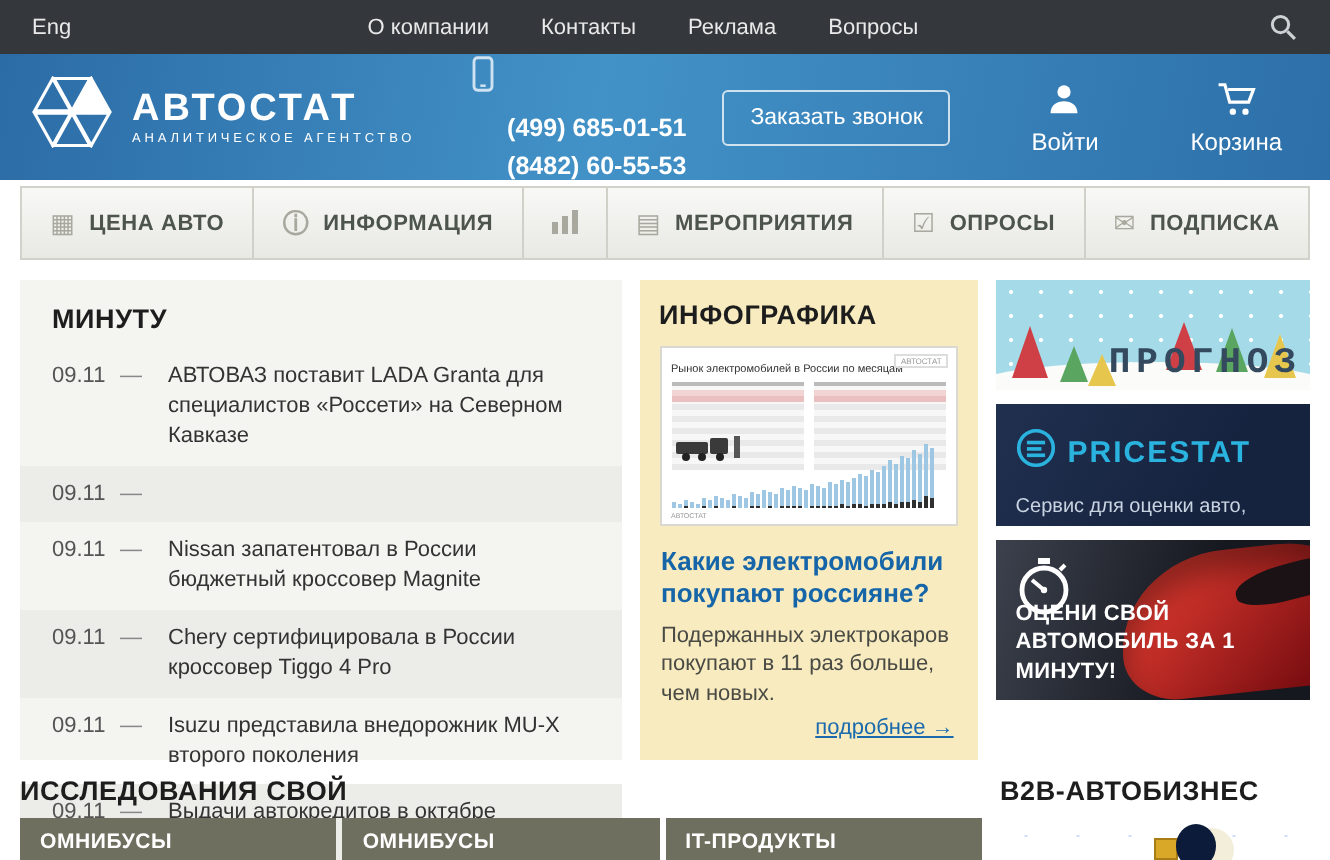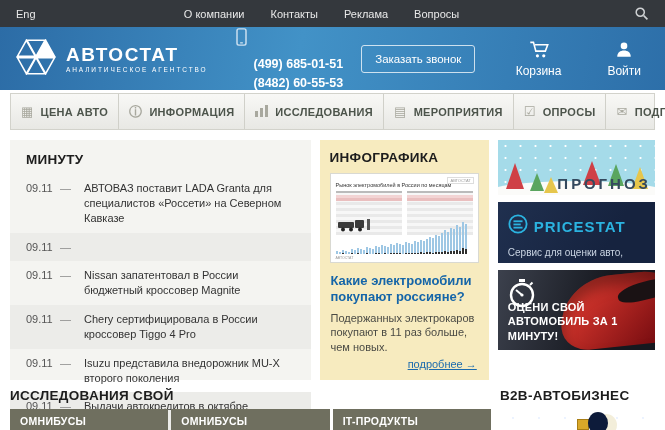--- a/index.html
+++ b/index.html
@@ -68,21 +68,21 @@
   .banner { position:relative; overflow:hidden; cursor:pointer; }
   .b1 { height:55px; background-color:#a5dbe9; background-image:radial-gradient(#ffffff 1px, rgba(255,255,255,0) 1.3px); background-size:15px 12px; }
   .b1-ground { position:absolute; bottom:-10px; left:-12px; right:-12px; height:24px; background:#fbfbf9; border-radius:50%; }
   .tree { position:absolute; width:0; height:0; border-left-style:solid; border-right-style:solid; border-bottom-style:solid; border-left-color:transparent!important; border-right-color:transparent!important; }
   .t1 { left:8px;  bottom:6px;  border-width:0 9px 26px 9px;  border-color:#cf4046; }
   .t2 { left:32px; bottom:4px;  border-width:0 7px 18px 7px;  border-color:#5aa55f; }
   .t3 { left:46px; bottom:2px;  border-width:0 7px 16px 7px;  border-color:#e6c64c; }
   .t4 { left:85px; bottom:10px; border-width:0 9px 24px 9px;  border-color:#cf4046; }
   .t5 { left:110px;bottom:9px;  border-width:0 8px 22px 8px;  border-color:#5aa55f; }
   .t6 { left:134px;bottom:6px;  border-width:0 8px 22px 8px;  border-color:#e6c64c; }
-  .b1-label { position:absolute; bottom:3px; right:4px; color:#34495e; font-weight:bold; font-size:15px; letter-spacing:3px; z-index:3; }
+  .b1-label { position:absolute; bottom:3px; right:4px; color:#34495e; font-weight:bold; font-size:18px; letter-spacing:3px; z-index:3;font-family:Liberation Mono, monospace; }
   .b2 { height:61px; background:linear-gradient(120deg,#20304f 0%,#16233f 70%); padding:12px 10px 0; }
   .b2-row { display:flex; align-items:center; gap:6px; }
   .b2-brand { color:#2bb3e0; font-weight:bold; font-size:15px; letter-spacing:1px; }
   .b2-text { color:#c9d4e2; font-size:10px; line-height:1.4; margin-top:8px; }
   .b3 { height:80px; background:linear-gradient(105deg,#3c414d 0%,#16181f 65%); }
   .b3-car { position:absolute; right:-30px; top:4px; width:125px; height:72px; background:linear-gradient(135deg,#e23c31 10%,#7d0f12 80%); border-radius:45% 35% 12% 22% / 70% 45% 18% 32%; transform:rotate(-6deg); box-shadow:inset 0 10px 14px rgba(0,0,0,.35); }
   .b3-win { position:absolute; right:8px; top:10px; width:58px; height:18px; background:#1a1214; border-radius:50% 40% 30% 40%; transform:rotate(-8deg); }
   .b3-text { position:absolute; left:10px; bottom:7px; width:135px; color:#fff; font-weight:bold; font-size:11px; line-height:1.3; letter-spacing:.2px; }
   .b3-watch { position:absolute; left:10px; top:9px; }
 
@@ -146,36 +146,36 @@
       </span>
       <div class="phone-nums">
         <div>(499) 685-01-51</div>
         <div>(8482) 60-55-53</div>
       </div>
     </div>
     <button class="callback">Заказать звонок</button>
     <div class="hdr-right">
       <div class="hdr-item">
         <span>
+          <svg width="20" height="19" viewBox="0 0 24 24">
+              <circle cx="12" cy="7.5" r="4.2" fill="#fff"></circle>
+              <path d="M3.5 21c0-5 3.8-7.6 8.5-7.6s8.5 2.6 8.5 7.6Z" fill="#fff"></path>
+            </svg>
+        </span>
+        <span>Войти</span>
+      </div>
+      <div class="hdr-item">
+        <span>
           <svg width="22" height="19" viewBox="0 0 26 24">
               <path d="M2 3 h4 l3 11 h12 l3 -8 H8" fill="none" stroke="#fff" stroke-width="2"></path>
               <circle cx="11" cy="20" r="2" fill="#fff"></circle>
               <circle cx="19" cy="20" r="2" fill="#fff"></circle>
             </svg>
         </span>
         <span>Корзина</span>
-      </div>
-      <div class="hdr-item">
-        <span>
-          <svg width="20" height="19" viewBox="0 0 24 24">
-              <circle cx="12" cy="7.5" r="4.2" fill="#fff"></circle>
-              <path d="M3.5 21c0-5 3.8-7.6 8.5-7.6s8.5 2.6 8.5 7.6Z" fill="#fff"></path>
-            </svg>
-        </span>
-        <span>Войти</span>
       </div>
     </div>
   </div>
 
   <div class="nav">
     <div class="nav-item">
       <span class="nav-ico">▦</span>
       <span>ЦЕНА АВТО</span>
     </div>
     <div class="nav-item">
@@ -183,21 +183,20 @@
       <span>ИНФОРМАЦИЯ</span>
     </div>
     <div class="nav-item">
       <span class="nav-ico">
         <svg width="13" height="12" viewBox="0 0 13 12">
             <rect x="0" y="6" width="3" height="6" fill="#a8a89e"></rect>
             <rect x="5" y="3" width="3" height="9" fill="#a8a89e"></rect>
             <rect x="10" y="0" width="3" height="12" fill="#a8a89e"></rect>
           </svg>
       </span>
-      <span>ИССЛЕДОВАНИЯ</span>
     </div>
     <div class="nav-item">
       <span class="nav-ico">▤</span>
       <span>МЕРОПРИЯТИЯ</span>
     </div>
     <div class="nav-item">
       <span class="nav-ico">☑</span>
       <span>ОПРОСЫ</span>
     </div>
     <div class="nav-item">

